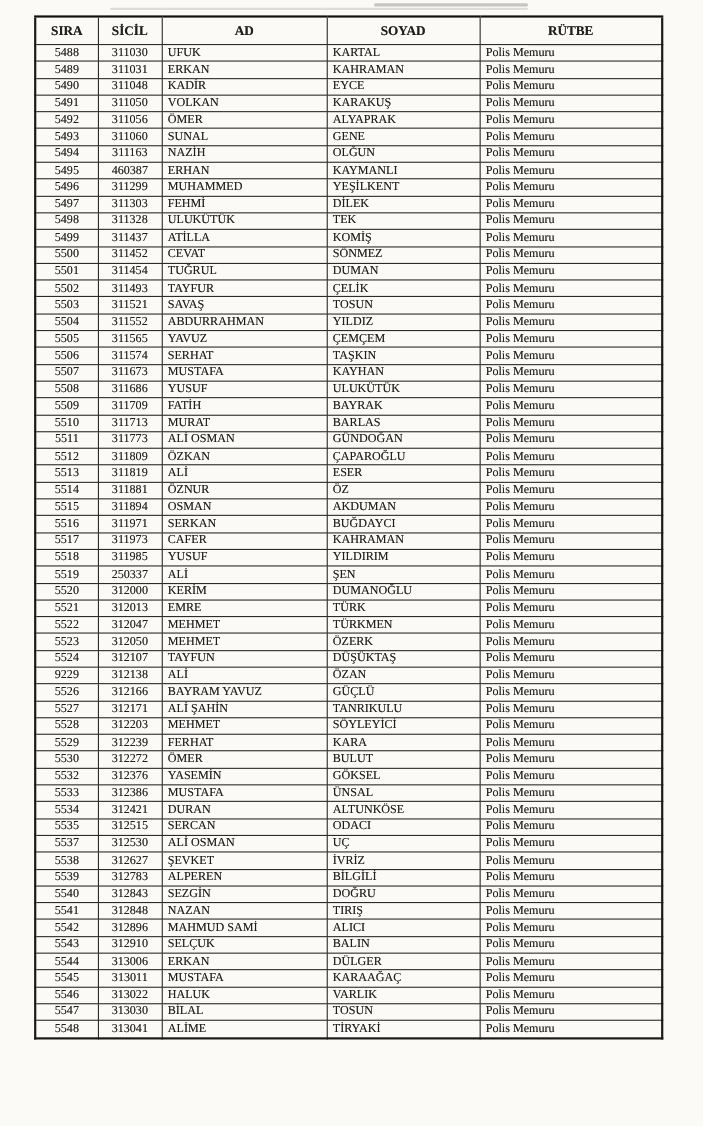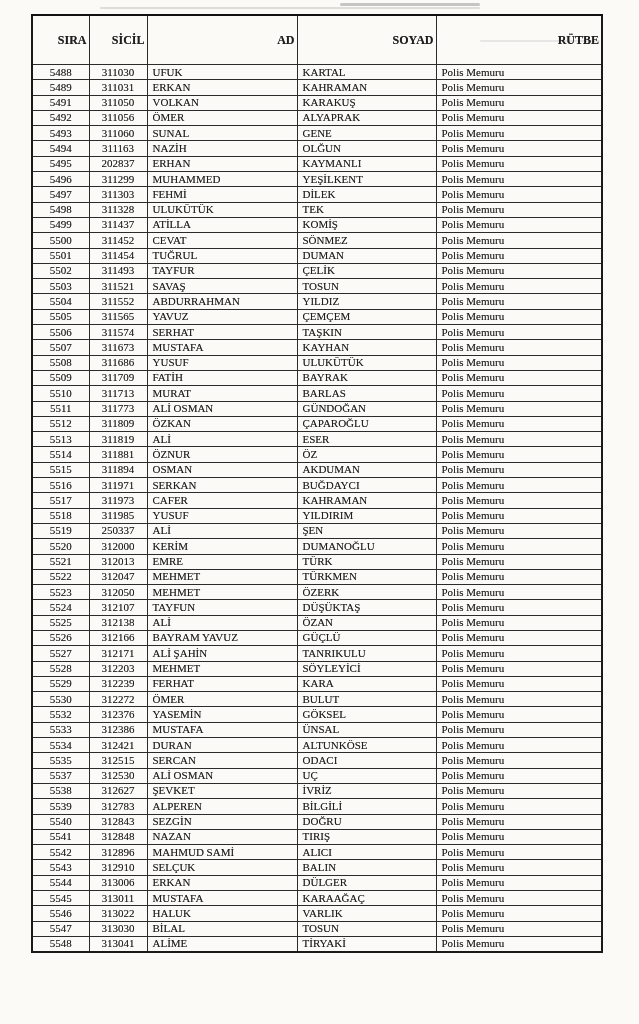--- a/index.html
+++ b/index.html
@@ -38,23 +38,23 @@
   table.roster col.c-soyad { width: 139px; }
   table.roster col.c-rutbe { width: 166px; }
 
   table.roster th, table.roster td {
     border: 1px solid #2b2b2b;
     overflow: hidden; white-space: nowrap;
   }
   table.roster { border: 2px solid #1a1a1a; }
   table.roster thead th {
     font-size: 12px; font-weight: bold;
-    text-align: right;
+    text-align: center;
     height: 16px; line-height: 16px;
-    padding: 16px 2px;
+    padding: 4px 2px;
     border-top: 2px solid #111;
     text-shadow: 0 0 0.5px rgba(0,0,0,0.55);
   }
   table.roster tbody td {
     font-size: 11px;
     height: 13.3px; line-height: 13.3px;
     padding: 0.5px 2px;
     text-shadow: 0 0 0.4px rgba(0,0,0,0.45);
   }
   table.roster tbody td:nth-child(1),
@@ -97,20 +97,27 @@
           <td>Polis Memuru</td>
         </tr>
         <tr>
           <td>5489</td>
           <td>311031</td>
           <td>ERKAN</td>
           <td>KAHRAMAN</td>
           <td>Polis Memuru</td>
         </tr>
         <tr>
+          <td>5490</td>
+          <td>311048</td>
+          <td>KADİR</td>
+          <td>EYCE</td>
+          <td>Polis Memuru</td>
+        </tr>
+        <tr>
           <td>5491</td>
           <td>311050</td>
           <td>VOLKAN</td>
           <td>KARAKUŞ</td>
           <td>Polis Memuru</td>
         </tr>
         <tr>
           <td>5492</td>
           <td>311056</td>
           <td>ÖMER</td>
@@ -126,21 +133,21 @@
         </tr>
         <tr>
           <td>5494</td>
           <td>311163</td>
           <td>NAZİH</td>
           <td>OLĞUN</td>
           <td>Polis Memuru</td>
         </tr>
         <tr>
           <td>5495</td>
-          <td>202837</td>
+          <td>460387</td>
           <td>ERHAN</td>
           <td>KAYMANLI</td>
           <td>Polis Memuru</td>
         </tr>
         <tr>
           <td>5496</td>
           <td>311299</td>
           <td>MUHAMMED</td>
           <td>YEŞİLKENT</td>
           <td>Polis Memuru</td>
@@ -335,21 +342,21 @@
           <td>Polis Memuru</td>
         </tr>
         <tr>
           <td>5524</td>
           <td>312107</td>
           <td>TAYFUN</td>
           <td>DÜŞÜKTAŞ</td>
           <td>Polis Memuru</td>
         </tr>
         <tr>
-          <td>5525</td>
+          <td>9229</td>
           <td>312138</td>
           <td>ALİ</td>
           <td>ÖZAN</td>
           <td>Polis Memuru</td>
         </tr>
         <tr>
           <td>5526</td>
           <td>312166</td>
           <td>BAYRAM YAVUZ</td>
           <td>GÜÇLÜ</td>

